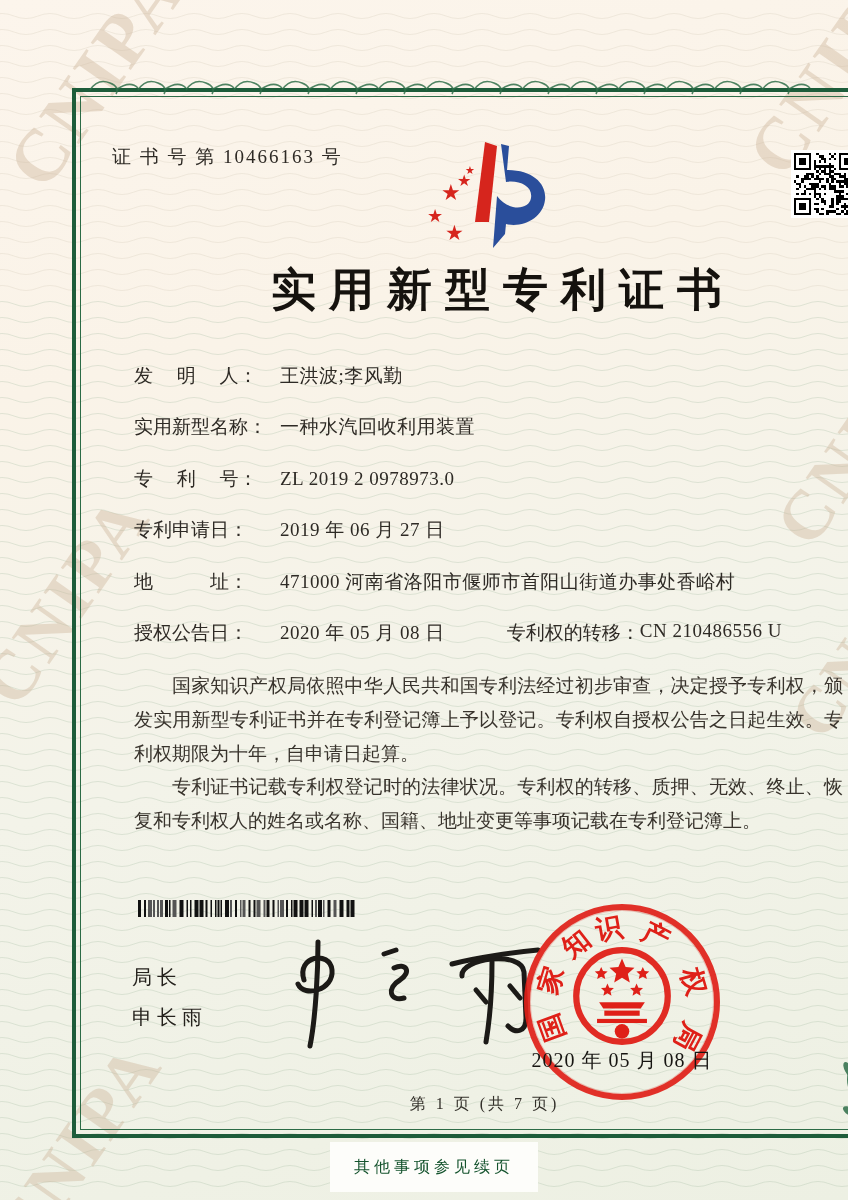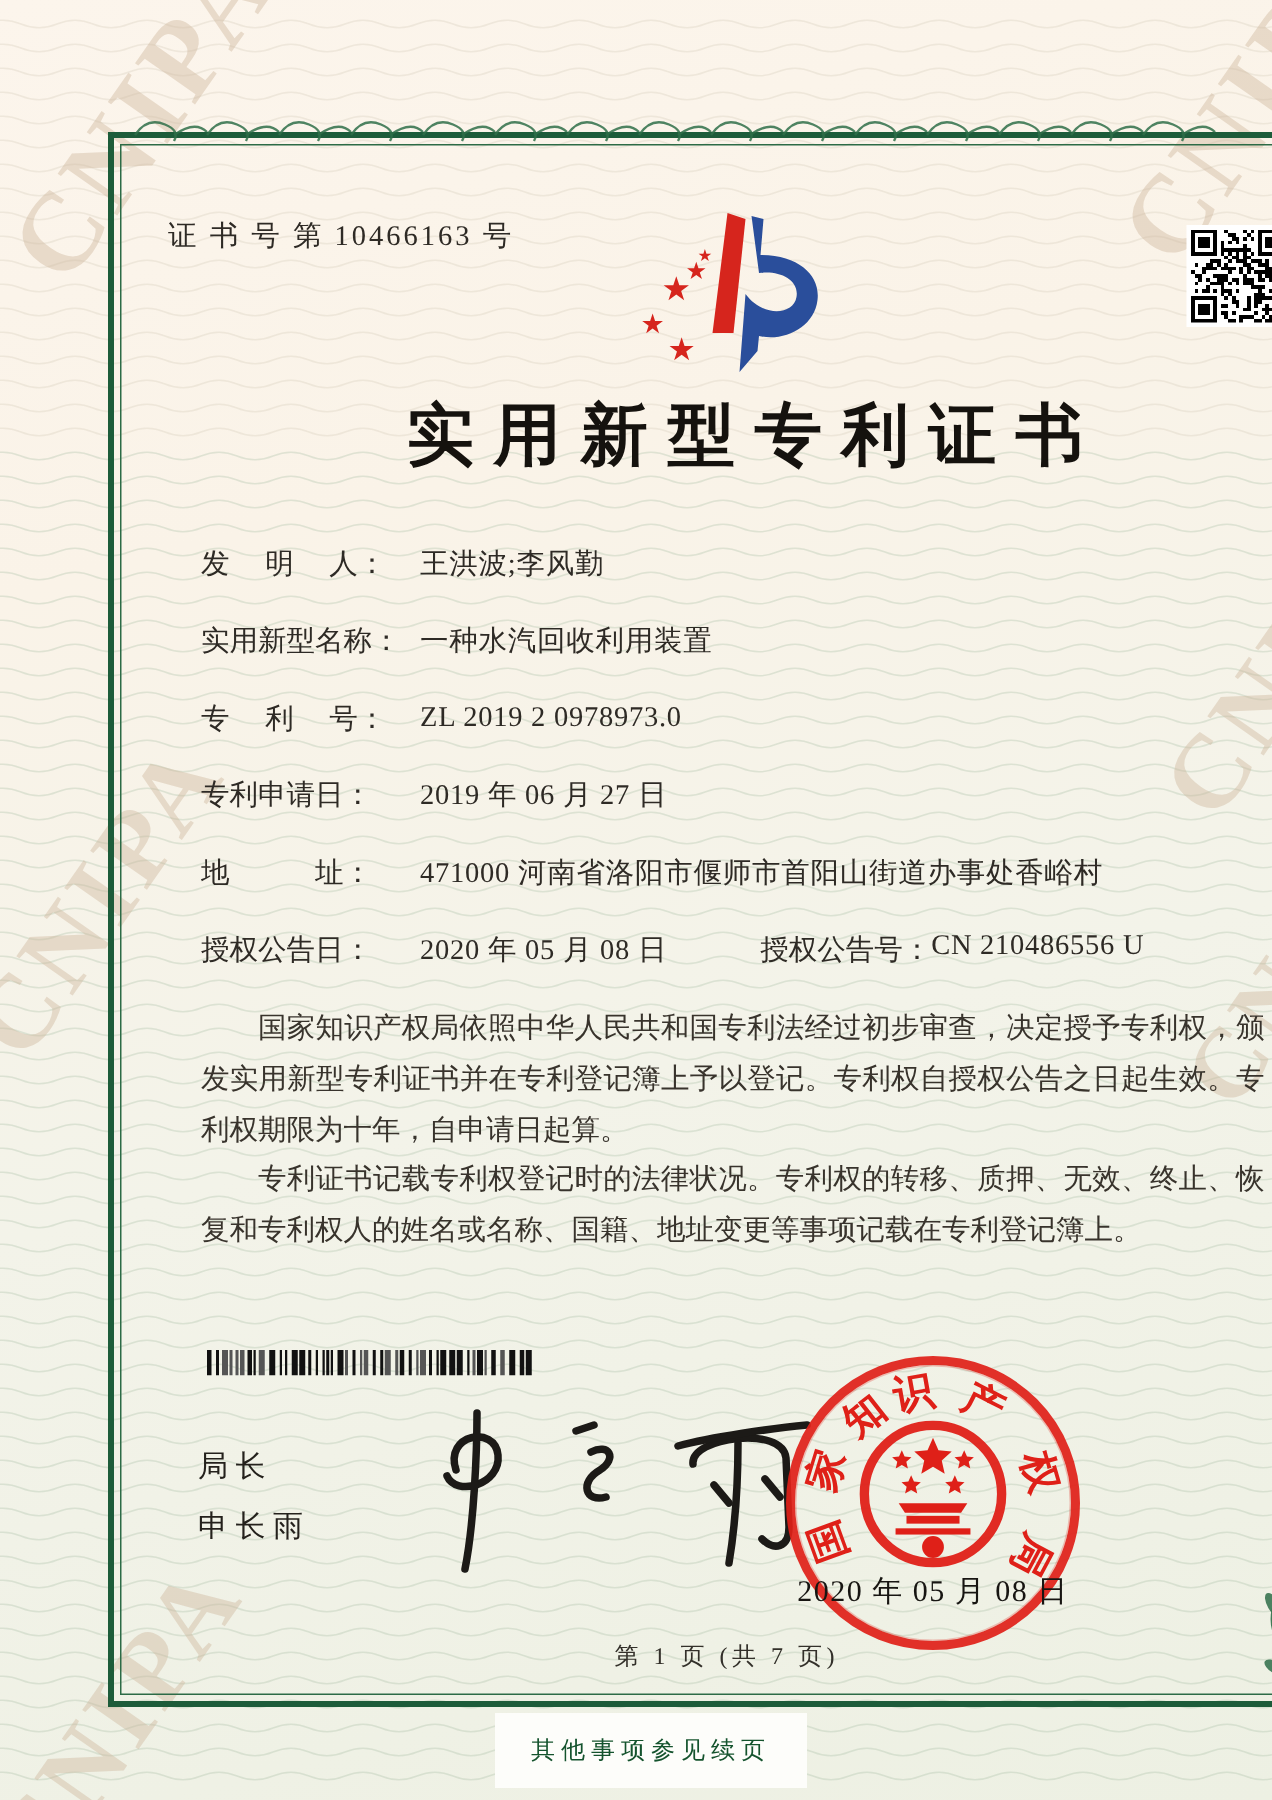--- a/index.html
+++ b/index.html
@@ -513,21 +513,21 @@
         <span class="field-value">2019 年 06 月 27 日</span>
       </div>
       <div class="field-row">
         <span class="field-label">地　　　址：</span>
         <span class="field-value">471000 河南省洛阳市偃师市首阳山街道办事处香峪村</span>
       </div>
       <div class="grant-row">
         <span class="field-label">授权公告日：</span>
         <span class="field-value">2020 年 05 月 08 日</span>
         <span class="grant-right">
-          <span class="field-label" style="min-width:0;">授权公告号：</span>
+          <span class="field-label" style="min-width:0;">专利权的转移：</span>
           <span class="field-value">CN 210486556 U</span>
         </span>
       </div>
       <div class="paragraphs">
         <p>国家知识产权局依照中华人民共和国专利法经过初步审查，决定授予专利权，颁发实用新型专利证书并在专利登记簿上予以登记。专利权自授权公告之日起生效。专利权期限为十年，自申请日起算。</p>
         <p>专利证书记载专利权登记时的法律状况。专利权的转移、质押、无效、终止、恢复和专利权人的姓名或名称、国籍、地址变更等事项记载在专利登记簿上。</p>
       </div>
     </div>
 
     <svg class="barcode" id="barcodeSvg" viewBox="0 0 218 17" preserveAspectRatio="none">

